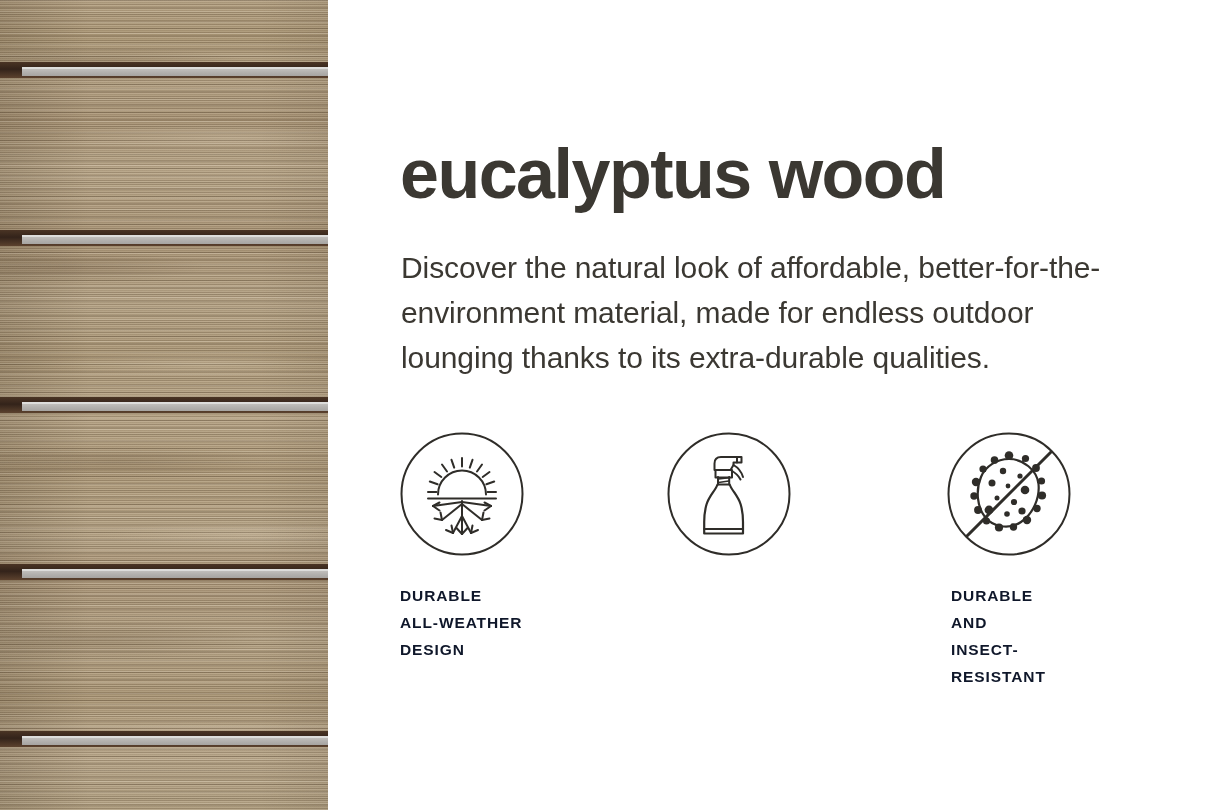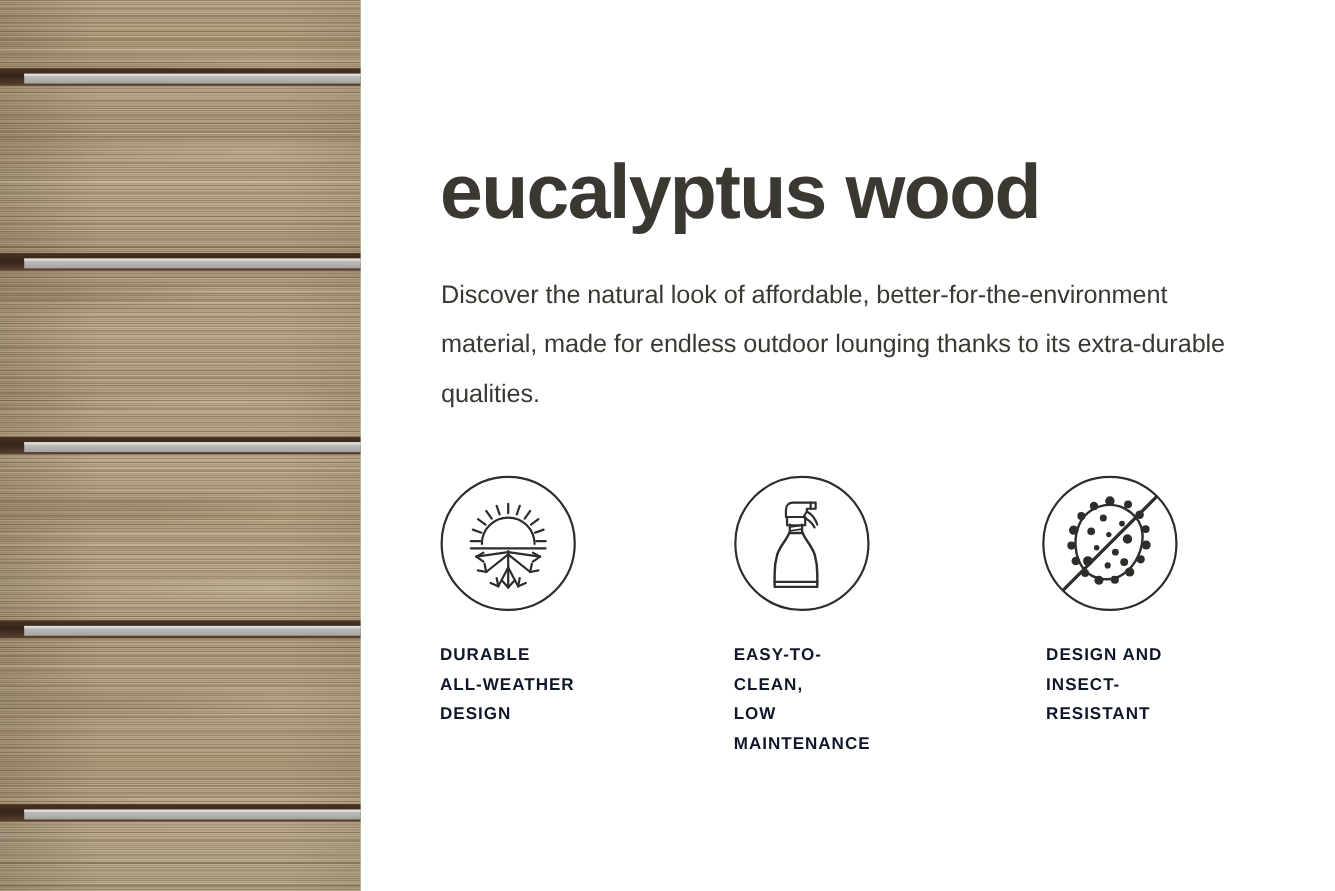--- a/index.html
+++ b/index.html
@@ -158,21 +158,21 @@
     color: #3b3832;
     white-space: nowrap;
   }
 
   .subcopy {
     position: absolute;
     left: 73px;
     top: 245px;
     width: 740px;
     margin: 0;
-    font-size: 23px;
+    font-size: 30px;
     line-height: 45px;
     font-weight: normal;
     color: #3b3832;
     letter-spacing: -0.1px;
   }
 
   
   .features {
     position: absolute;
     left: 72px;
@@ -337,22 +337,20 @@
                      L66.5 30.5
                      L66.5 33
                      L63.5 38 Z" stroke-width="2"></path>
 
             <path d="M70 25 L74.5 25 L74.5 30.5 L70 30.5" stroke-width="2"></path>
 
             <path d="M63.5 38 C68 40.5 71.5 43.5 73.5 47.5" stroke-width="2"></path>
             <path d="M66.5 33 C71 35.5 74.5 40 76 45" stroke-width="2"></path>
           </svg>
         </div>
-        <div class="feature-label">EASY-TO-CLEAN,
-LOW MAINTENANCE</div>
       </div>
 
       <div class="feature feature-2">
         <div class="feature-icon">
           <svg viewBox="0 0 124 124" xmlns="http://www.w3.org/2000/svg" fill="none" stroke="#2f2d29" stroke-width="2" stroke-linecap="round" stroke-linejoin="round">
             <circle cx="62" cy="62" r="60.5" stroke-width="2"></circle>
 
             <path d="M62 27
                      C76 27 90 38 91.5 52
                      C93 66 86 82 74 90
@@ -405,19 +403,19 @@
               <circle cx="50" cy="66" r="2.5"></circle>
               <circle cx="67" cy="70" r="3.1"></circle>
               <circle cx="42" cy="78" r="4.4"></circle>
               <circle cx="60" cy="82" r="2.8"></circle>
               <circle cx="75" cy="79" r="3.6"></circle>
             </g>
 
             <line x1="20" y1="104" x2="104" y2="20" stroke-width="3"></line>
           </svg>
         </div>
-        <div class="feature-label">DESIGN AND
+        <div class="feature-label">DURABLE AND
 INSECT-RESISTANT</div>
       </div>
 
     </div>
   </div>
 </div>
 
 </body></html>

